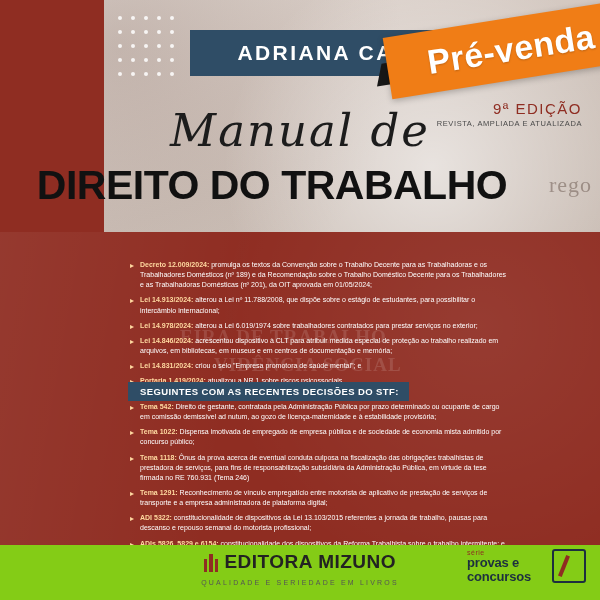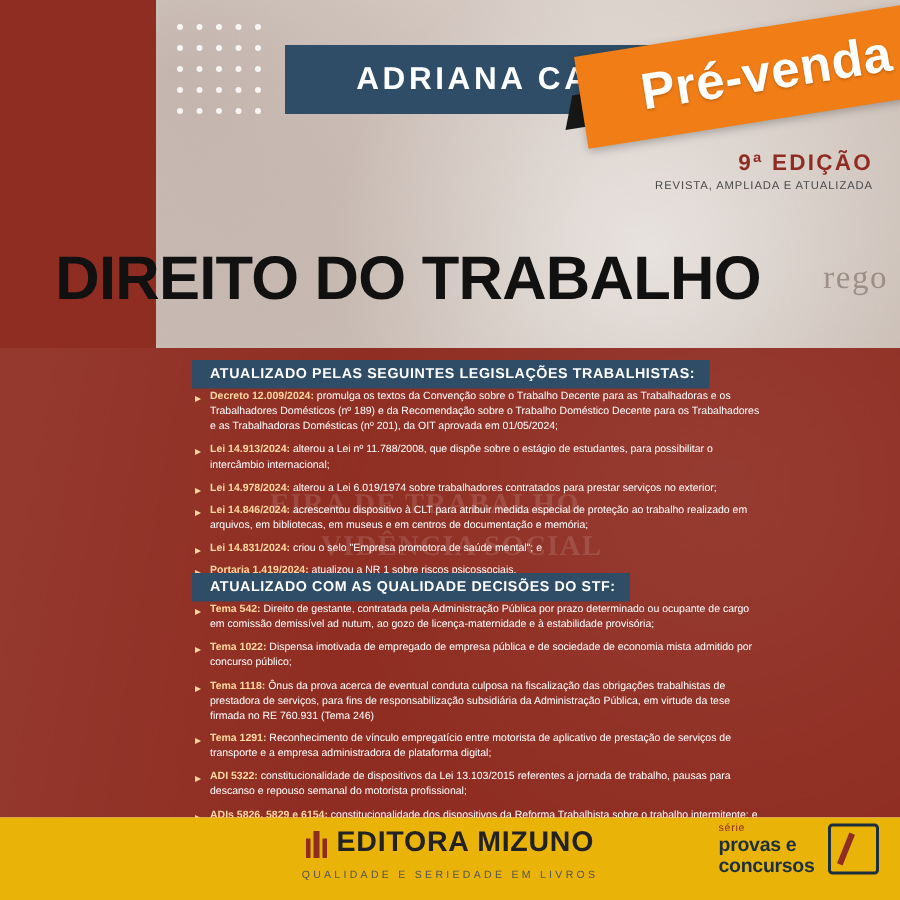--- a/index.html
+++ b/index.html
@@ -84,21 +84,21 @@
 
   
   .edition {
     position: absolute;
     right: 18px; top: 100px;
     text-align: right;
   }
   .edition .num {
     color: #8f2d22;
     font-size: 15px;
-    font-weight: bold;
+    font-weight: normal;
     letter-spacing: 1.5px;
   }
   .edition .sub {
     color: #4a4a4a;
     font-size: 7.5px;
     letter-spacing: 0.6px;
     margin-top: 2px;
     margin-left: 40px;
   }
 
@@ -214,21 +214,21 @@
     color: #ffd9a0;
     font-size: 8px;
   }
   .bullet b { color: #ffd9a0; font-weight: bold; }
 
   
   .footer {
     position: absolute;
     left: 0; top: 545px;
     width: 600px; height: 55px;
-    background: #eab308;
+    background: #84cc16;
   }
   .publisher {
     position: absolute;
     left: 0; top: 6px;
     width: 600px;
     text-align: center;
   }
   .publisher .logo-row {
     display: inline-flex;
     align-items: center;
@@ -259,21 +259,21 @@
     color: #555555;
     letter-spacing: 2.2px;
     margin-top: 3px;
   }
 
   .series {
     position: absolute;
     right: 14px; top: 4px;
     display: flex;
     align-items: center;
-    gap: 9px;
+    gap: 21px;
   }
   .series .txt { text-align: left; }
   .series .lbl {
     font-size: 7px;
     color: #8f2d22;
     letter-spacing: 0.5px;
   }
   .series .big {
     font-size: 13px;
     font-weight: bold;
@@ -335,43 +335,43 @@
 
   <div class="author-band">
     <span>ADRIANA CALVO</span>
   </div>
 
   <div class="edition">
     <div class="num">9ª EDIÇÃO</div>
     <div class="sub">REVISTA, AMPLIADA E ATUALIZADA</div>
   </div>
 
+  <div class="title-script">Manual de</div>
   <div class="title-main">DIREITO DO TRABALHO</div>
 
   <div class="ribbon-tail"></div>
   <div class="ribbon">
     <span>Pré-venda</span>
   </div>
 
   <div class="red-area">
     <div class="watermark wm2">VIDÊNCIA SOCIAL</div>
     <div class="watermark wm1">EIRA DE TRABALHO</div>
     <div class="watermark wm3">REVIDÊNCIA</div>
 
-    <div class="section-head sec1">ATUALIZADO PELAS SEGUINTES LEGISLAÇÕES TRABALHISTAS:</div>
     <div class="bullets b1">
         <div class="bullet"><b>Decreto 12.009/2024:</b> promulga os textos da Convenção sobre o Trabalho Decente para as Trabalhadoras e os Trabalhadores Domésticos (nº 189) e da Recomendação sobre o Trabalho Doméstico Decente para os Trabalhadores e as Trabalhadoras Domésticas (nº 201), da OIT aprovada em 01/05/2024;</div>
         <div class="bullet"><b>Lei 14.913/2024:</b> alterou a Lei nº 11.788/2008, que dispõe sobre o estágio de estudantes, para possibilitar o intercâmbio internacional;</div>
         <div class="bullet"><b>Lei 14.978/2024:</b> alterou a Lei 6.019/1974 sobre trabalhadores contratados para prestar serviços no exterior;</div>
         <div class="bullet"><b>Lei 14.846/2024:</b> acrescentou dispositivo à CLT para atribuir medida especial de proteção ao trabalho realizado em arquivos, em bibliotecas, em museus e em centros de documentação e memória;</div>
         <div class="bullet"><b>Lei 14.831/2024:</b> criou o selo "Empresa promotora de saúde mental"; e</div>
         <div class="bullet"><b>Portaria 1.419/2024:</b> atualizou a NR 1 sobre riscos psicossociais.</div>
       </div>
 
-    <div class="section-head sec2">ATUALIZADO COM AS QUALIDADE DECISÕES DO STF:</div>
+    <div class="section-head sec2">SEGUINTES COM AS RECENTES DECISÕES DO STF:</div>
     <div class="bullets b2">
         <div class="bullet"><b>Tema 542:</b> Direito de gestante, contratada pela Administração Pública por prazo determinado ou ocupante de cargo em comissão demissível ad nutum, ao gozo de licença-maternidade e à estabilidade provisória;</div>
         <div class="bullet"><b>Tema 1022:</b> Dispensa imotivada de empregado de empresa pública e de sociedade de economia mista admitido por concurso público;</div>
         <div class="bullet"><b>Tema 1118:</b> Ônus da prova acerca de eventual conduta culposa na fiscalização das obrigações trabalhistas de prestadora de serviços, para fins de responsabilização subsidiária da Administração Pública, em virtude da tese firmada no RE 760.931 (Tema 246)</div>
         <div class="bullet"><b>Tema 1291:</b> Reconhecimento de vínculo empregatício entre motorista de aplicativo de prestação de serviços de transporte e a empresa administradora de plataforma digital;</div>
         <div class="bullet"><b>ADI 5322:</b> constitucionalidade de dispositivos da Lei 13.103/2015 referentes a jornada de trabalho, pausas para descanso e repouso semanal do motorista profissional;</div>
         <div class="bullet"><b>ADIs 5826, 5829 e 6154:</b> constitucionalidade dos dispositivos da Reforma Trabalhista sobre o trabalho intermitente; e</div>
         <div class="bullet"><b>ADO 74:</b> omissão inconstitucional do Congresso Nacional na criação de uma lei para regulamentar o adicional de penosidade.</div>
       </div>
   </div>

